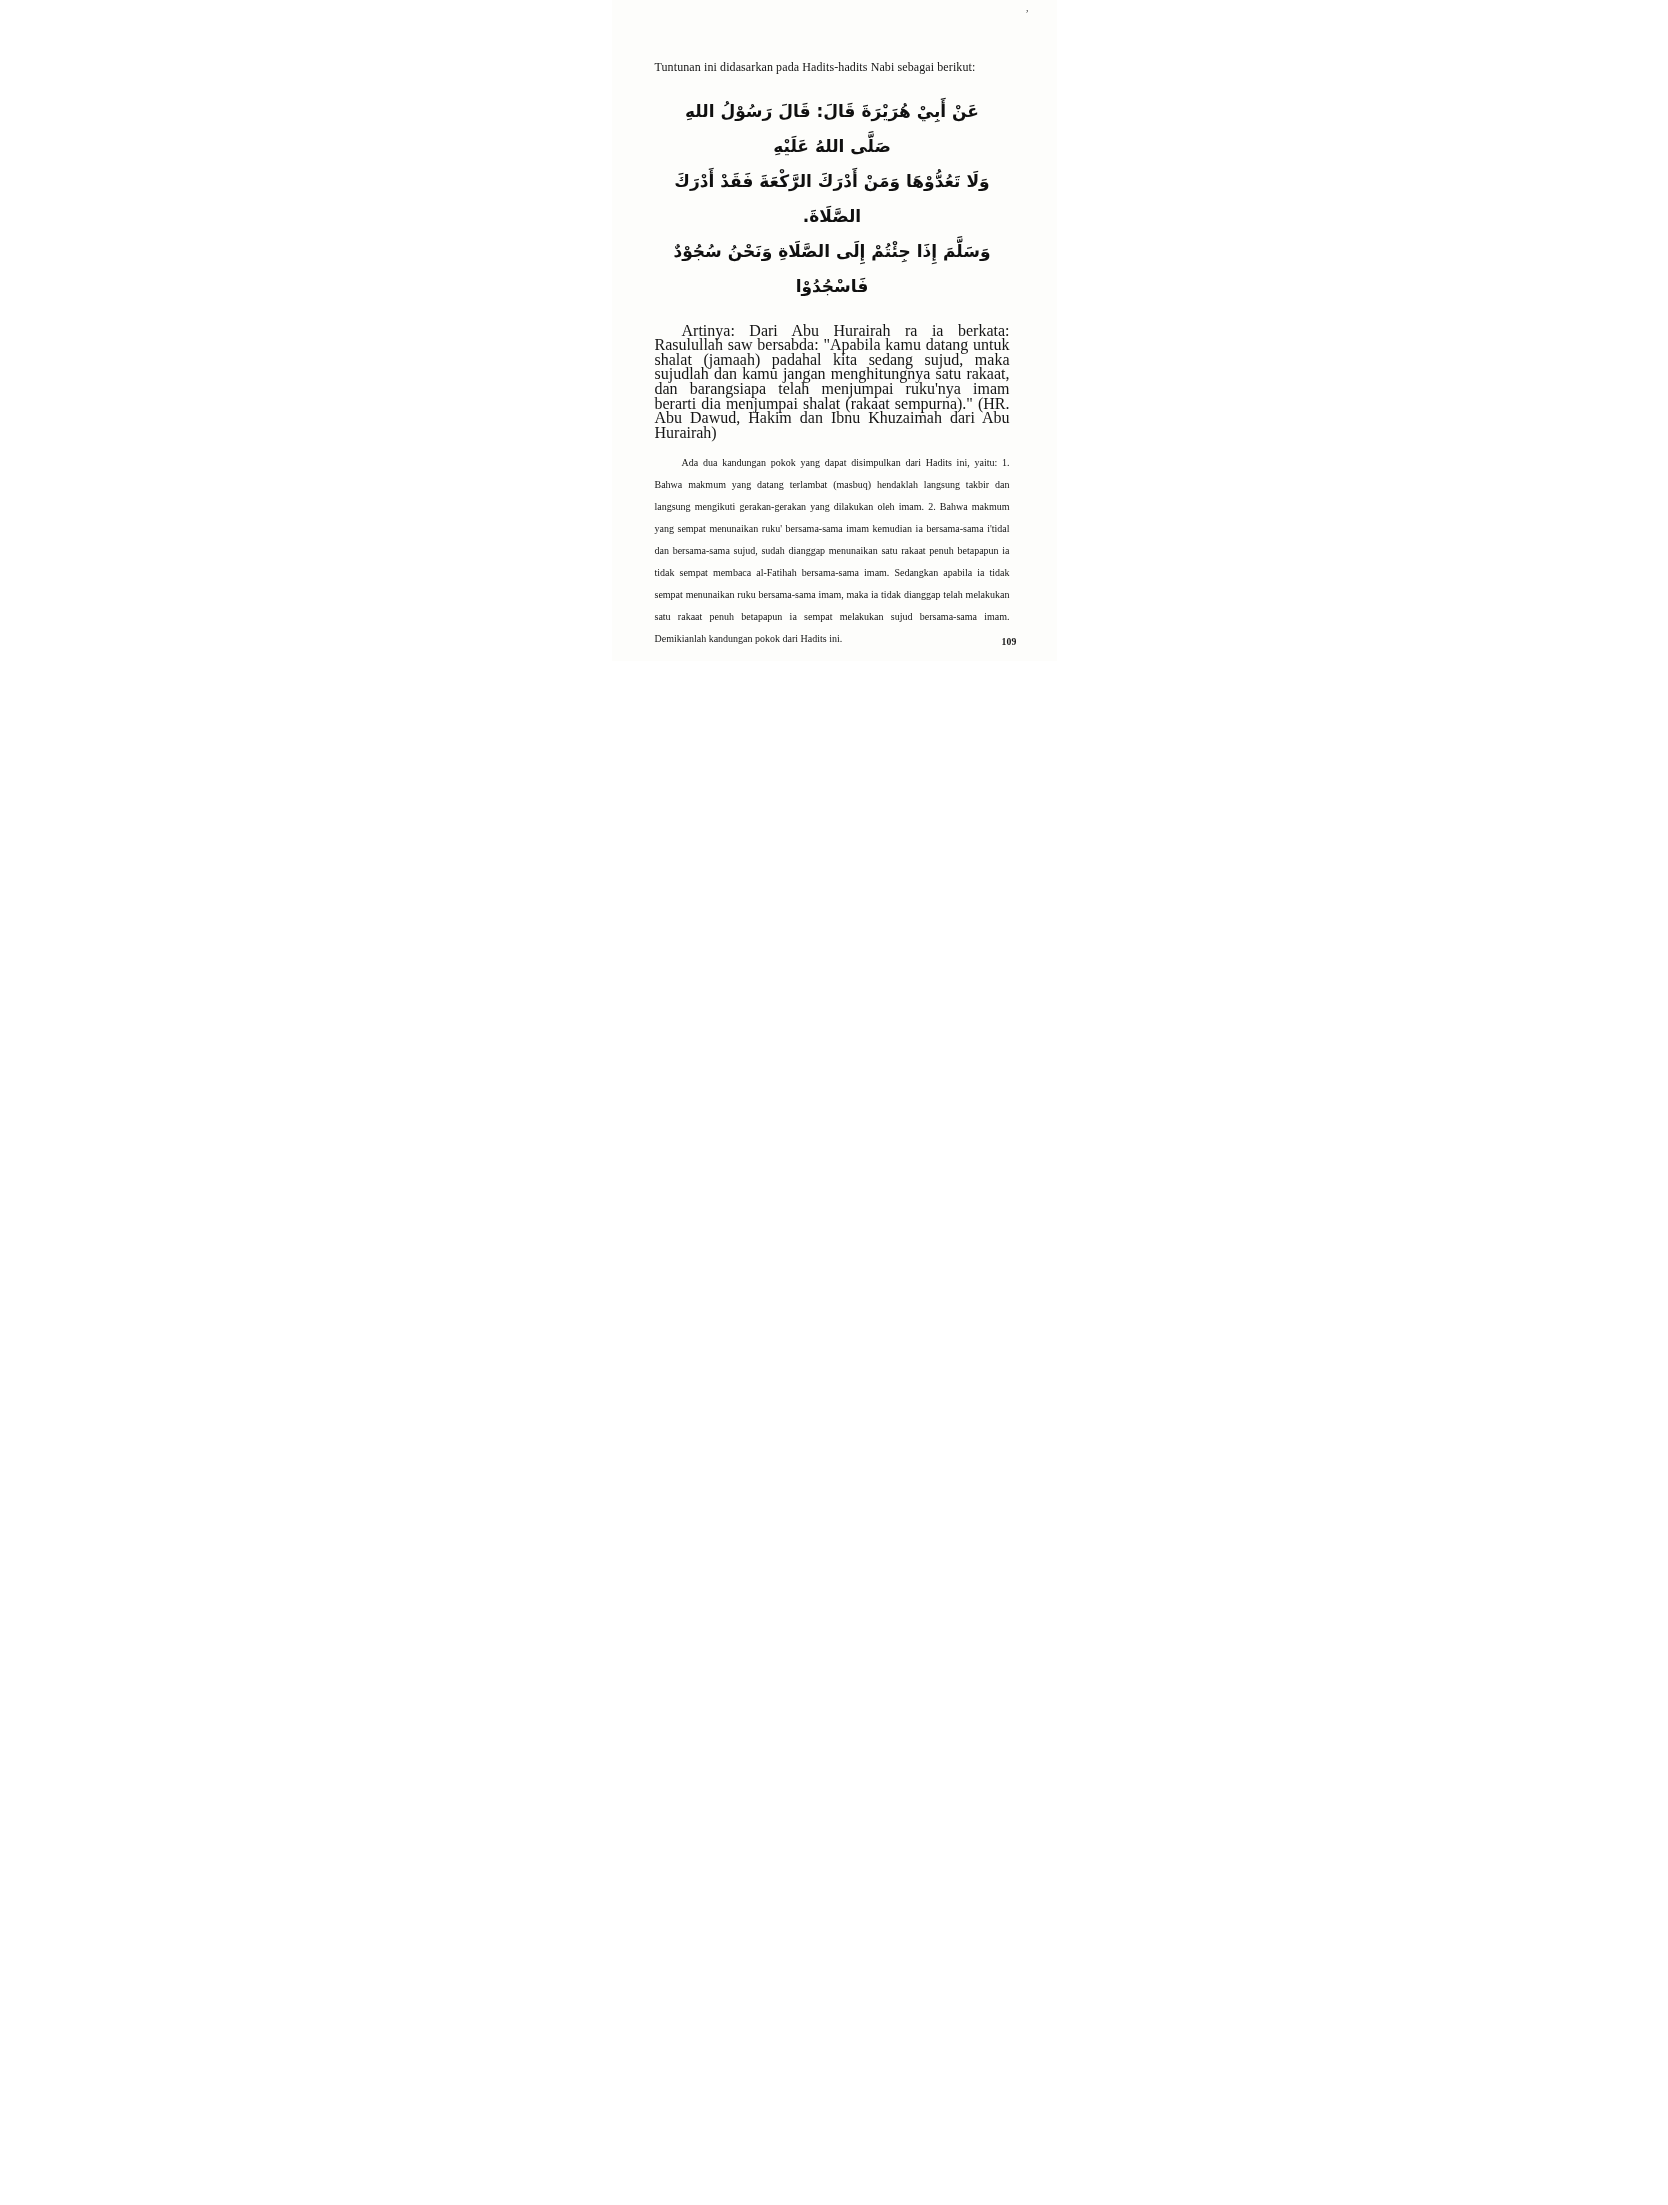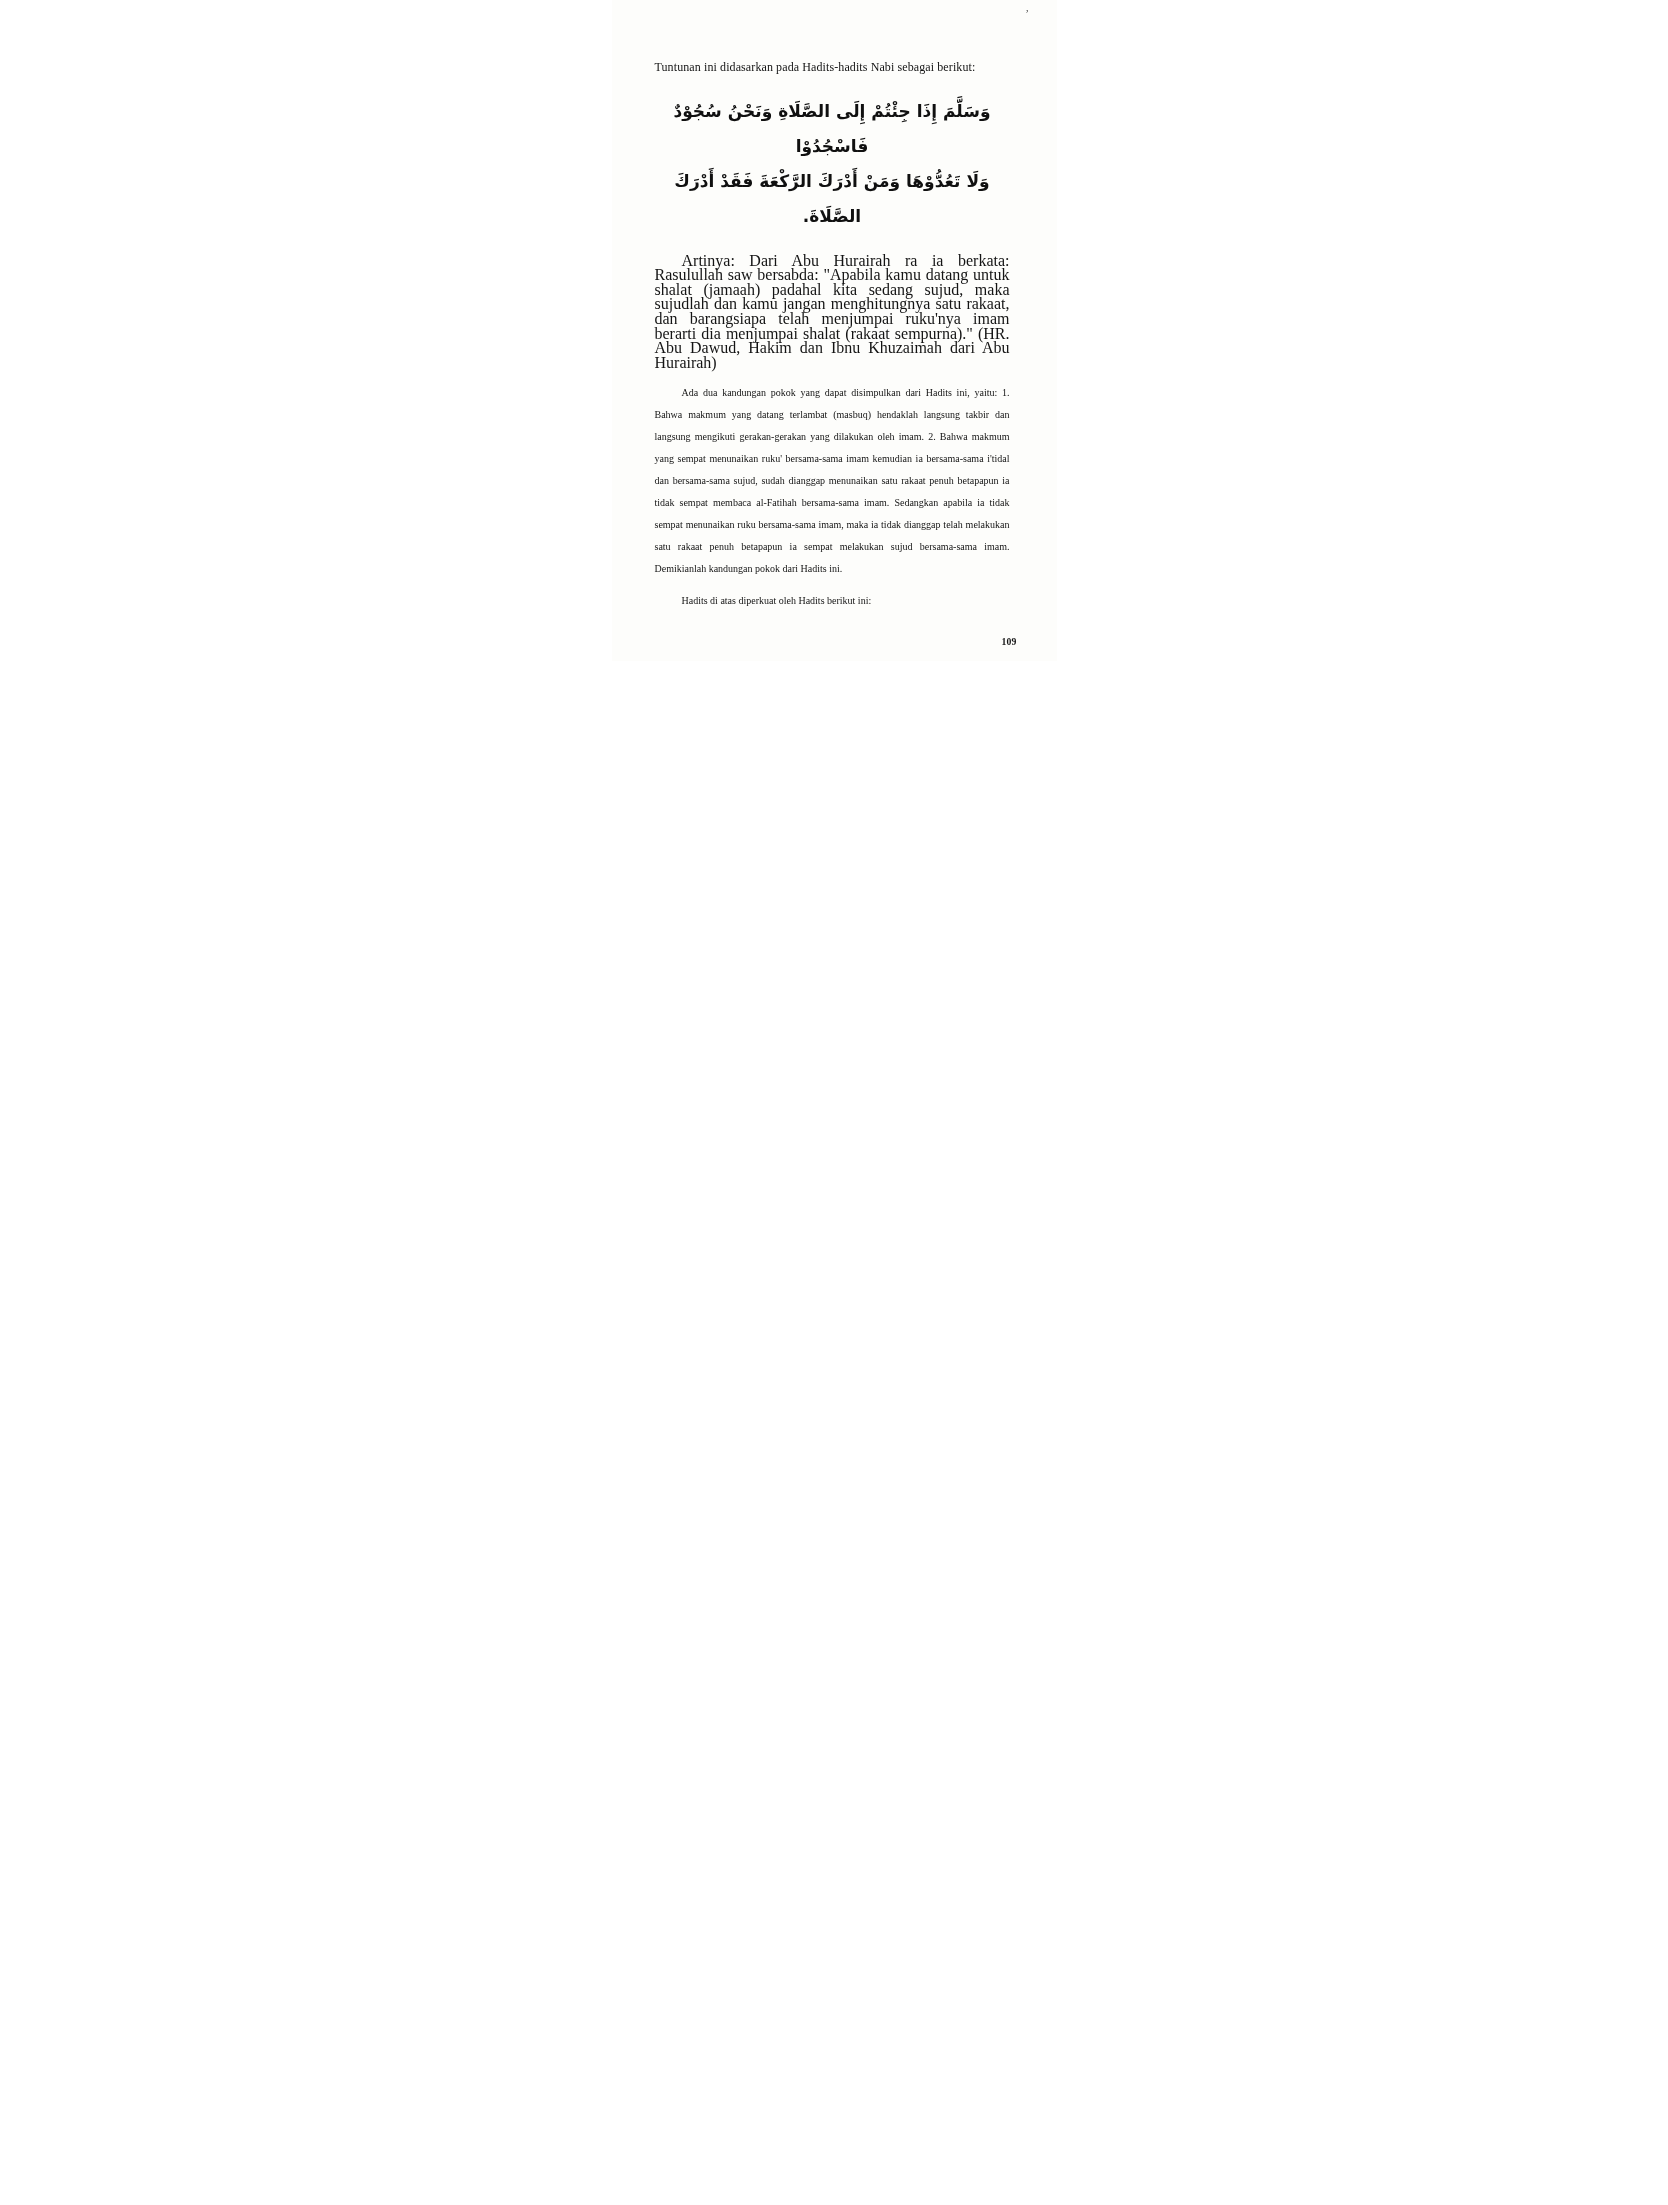--- a/index.html
+++ b/index.html
@@ -91,22 +91,23 @@
 
 <div class="page">
 
   <span class="scan-artifact">’</span>
 
   <div class="content">
 
     <p class="intro">Tuntunan ini didasarkan pada Hadits-hadits Nabi sebagai berikut:</p>
 
     <div class="arabic-block arabic-block-1">
+      <div class="arabic-line">عَنْ أَبِيْ هُرَيْرَةَ قَالَ: قَالَ رَسُوْلُ اللهِ صَلَّى اللهُ عَلَيْهِ</div>
+      <div class="arabic-line">وَلَا تَعُدُّوْهَا وَمَنْ أَدْرَكَ الرَّكْعَةَ فَقَدْ أَدْرَكَ الصَّلَاةَ.</div>
       <div class="arabic-line">وَسَلَّمَ إِذَا جِئْتُمْ إِلَى الصَّلَاةِ وَنَحْنُ سُجُوْدٌ فَاسْجُدُوْا</div>
-      <div class="arabic-line">وَلَا تَعُدُّوْهَا وَمَنْ أَدْرَكَ الرَّكْعَةَ فَقَدْ أَدْرَكَ الصَّلَاةَ.</div>
     </div>
 
     <p class="translation">Artinya: Dari Abu Hurairah ra ia berkata: Rasulullah saw bersabda: "Apabila kamu datang untuk shalat (jamaah) padahal kita sedang sujud, maka sujudlah dan kamu jangan menghitungnya satu rakaat, dan barangsiapa telah menjumpai ruku'nya imam berarti dia menjumpai shalat (rakaat sempurna)." (HR. Abu Dawud, Hakim dan Ibnu Khuzaimah dari Abu Hurairah)</p>
 
     <p class="commentary">Ada dua kandungan pokok yang dapat disimpulkan dari Hadits ini, yaitu: 1. Bahwa makmum yang datang terlambat (masbuq) hendaklah langsung takbir dan langsung mengikuti gerakan-gerakan yang dilakukan oleh imam. 2. Bahwa makmum yang sempat menunaikan ruku' bersama-sama imam kemudian ia bersama-sama i'tidal dan bersama-sama sujud, sudah dianggap menunaikan satu rakaat penuh betapapun ia tidak sempat membaca al-Fatihah bersama-sama imam. Sedangkan apabila ia tidak sempat menunaikan ruku bersama-sama imam, maka ia tidak dianggap telah melakukan satu rakaat penuh betapapun ia sempat melakukan sujud bersama-sama imam. Demikianlah kandungan pokok dari Hadits ini.</p>
 
     <p class="second-intro">Hadits di atas diperkuat oleh Hadits berikut ini:</p>
 
 
   </div>

